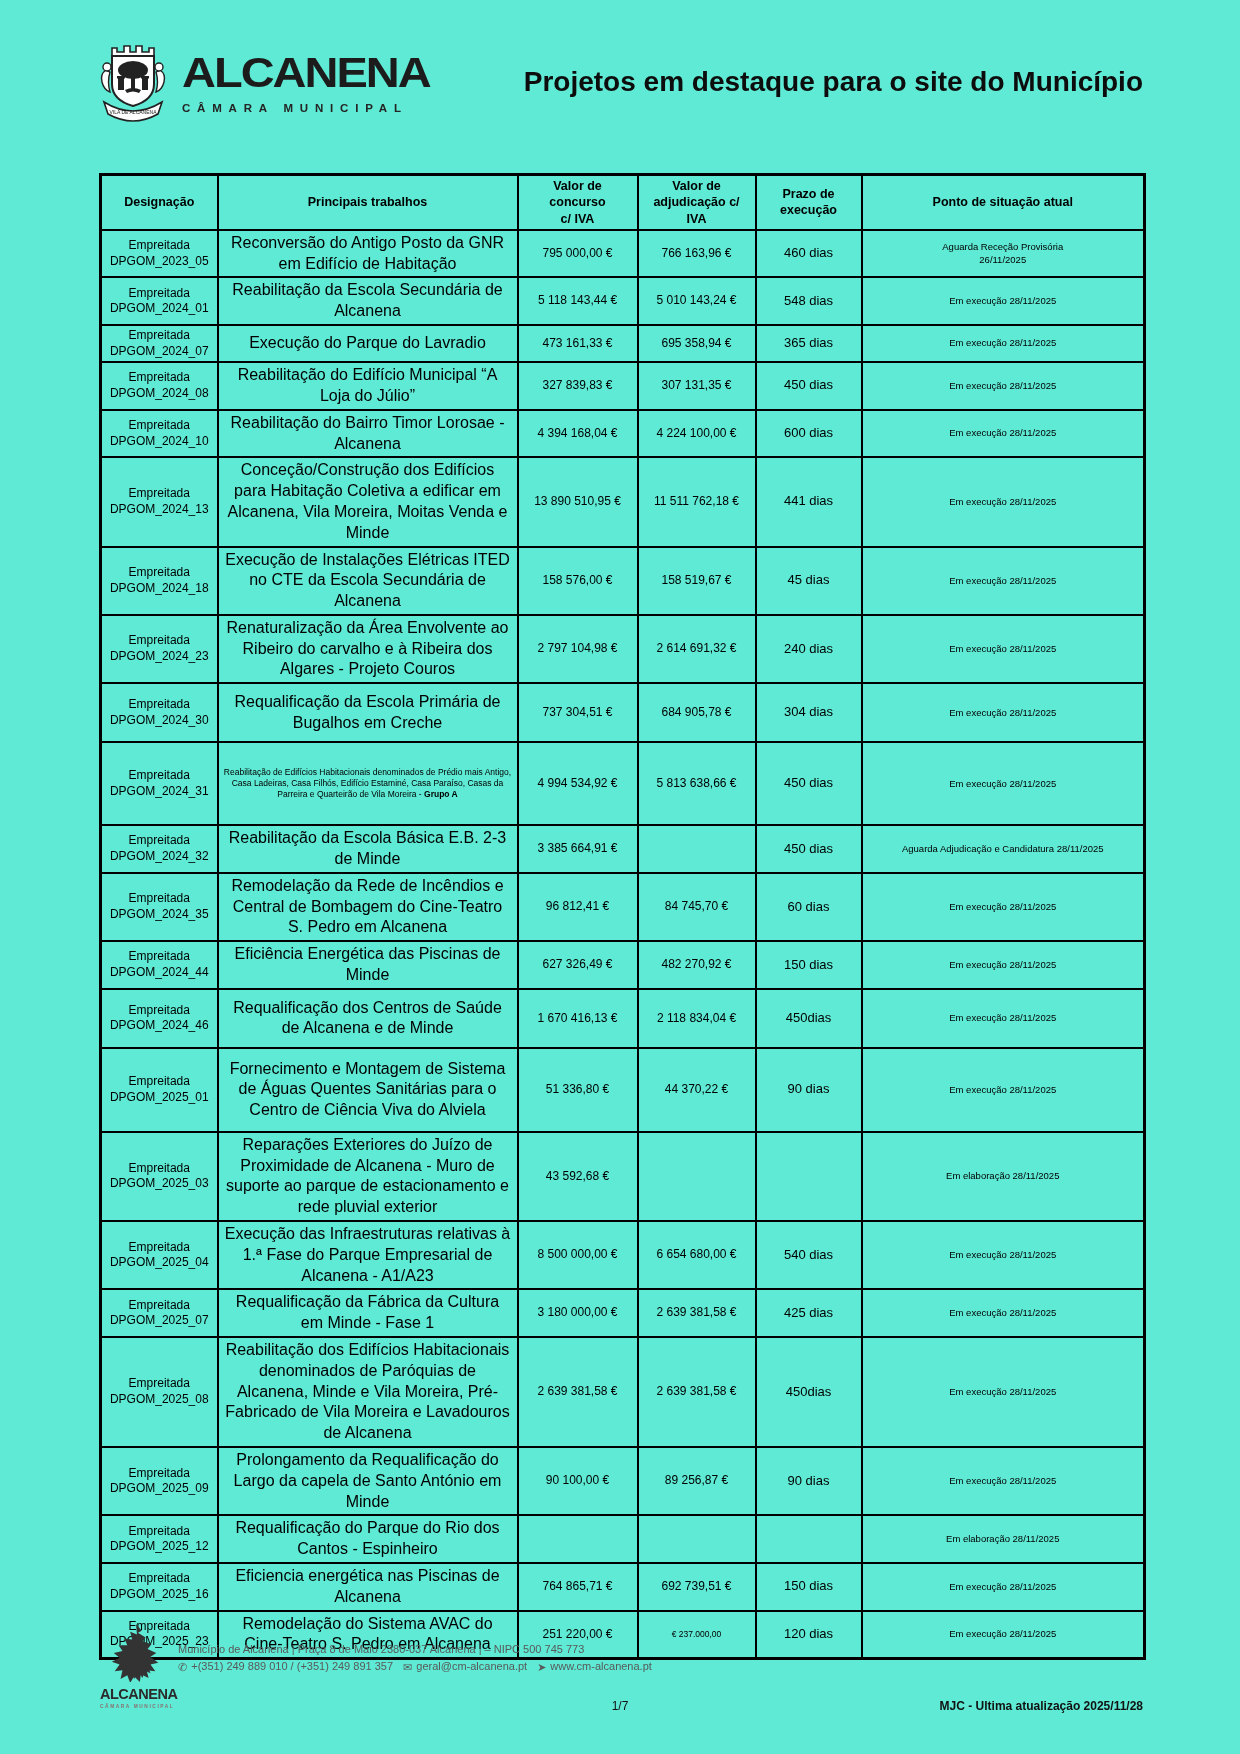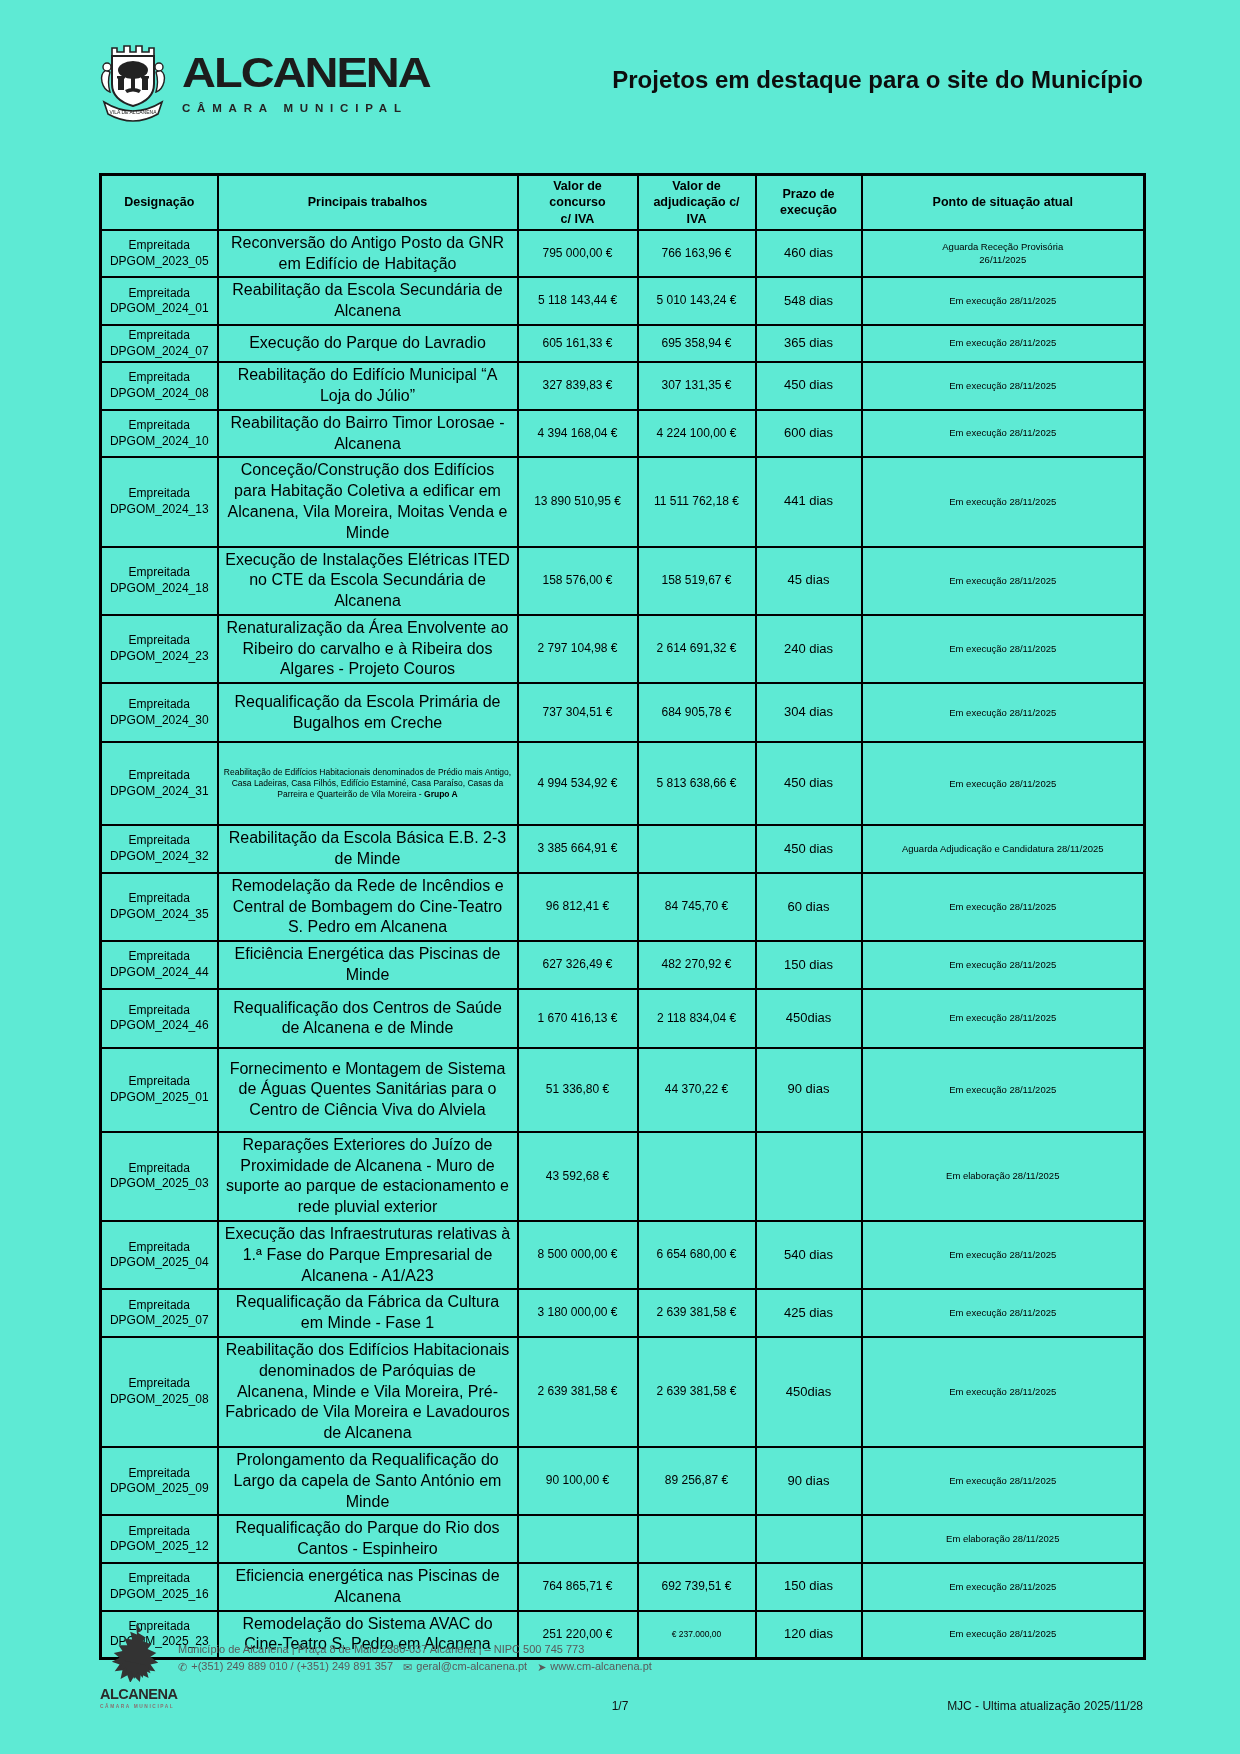--- a/index.html
+++ b/index.html
@@ -17,21 +17,21 @@
   .brand{position:absolute;left:182px;top:50px;width:300px;}
   .brand-name{
     font-size:47px;font-weight:800;letter-spacing:-2px;color:#1c1c1c;
     line-height:1;transform:scaleY(.92);transform-origin:left top;white-space:nowrap;
   }
   .brand-sub{
     font-size:11.5px;font-weight:bold;letter-spacing:6.8px;color:#242424;margin-top:5px;white-space:nowrap;
   }
   .doc-title{
     position:absolute;right:97px;top:66px;
-    font-size:24px;font-weight:bold;color:#0d0d0d;white-space:nowrap;
+    font-size:28px;font-weight:bold;color:#0d0d0d;white-space:nowrap;
   }
   
   .tbl-wrap{position:absolute;left:99px;top:173px;}
   table.projects{
     border-collapse:collapse;table-layout:fixed;width:1044px;
     border:3px solid #000;
   }
   table.projects th,table.projects td{
     border:2px solid #000;
     padding:2px 5px;
@@ -60,21 +60,21 @@
   .f-contact{
     position:absolute;left:178px;top:1641px;
     font-size:11px;color:#595959;line-height:17px;
   }
   .f-contact .ic{display:inline-block;color:#595959;font-size:11px;margin:0 4px 0 0;transform:translateY(1px);}
   .f-contact .gap{display:inline-block;width:10px;}
   .page-num{
     position:absolute;left:0;top:1699px;width:100%;text-align:center;font-size:12px;color:#111;
   }
   .updated{
-    position:absolute;right:97px;top:1699px;font-size:12px;color:#111;white-space:nowrap;
+    position:absolute;right:97px;top:1699px;font-size:12px;color:#111;white-space:nowrap;font-weight:bold;
   }
 </style>
 </head>
 <body>
 
 <div class="page">
 
   <div class="crest">
     <svg viewBox="0 0 70 86" width="70" height="86">
 
@@ -163,21 +163,21 @@
             <td class="c-num">5 010 143,24 €</td>
             <td class="c-prazo">548 dias</td>
             <td class="c-ponto">Em execução 28/11/2025</td>
           </tr>
           <tr style="height: 37px;">
             <td class="c-desig">
               <div>Empreitada</div>
               <div>DPGOM_2024_07</div>
             </td>
             <td class="c-trab"><span>Execução do Parque do Lavradio</span></td>
-            <td class="c-num">605 161,33 €</td>
+            <td class="c-num">473 161,33 €</td>
             <td class="c-num">695 358,94 €</td>
             <td class="c-prazo">365 dias</td>
             <td class="c-ponto">Em execução 28/11/2025</td>
           </tr>
           <tr style="height: 37px;">
             <td class="c-desig">
               <div>Empreitada</div>
               <div>DPGOM_2024_08</div>
             </td>
             <td class="c-trab"><span>Reabilitação do Edifício Municipal “A Loja do Júlio”</span></td>

